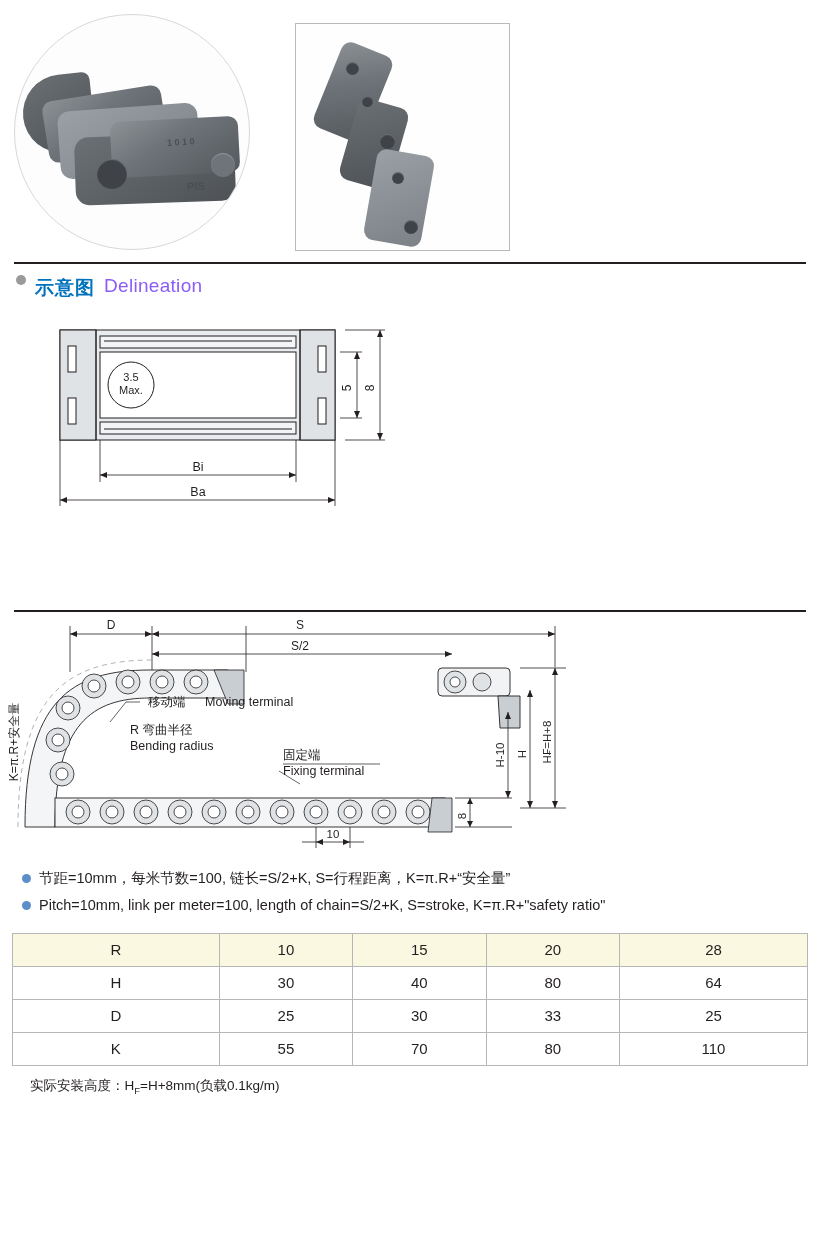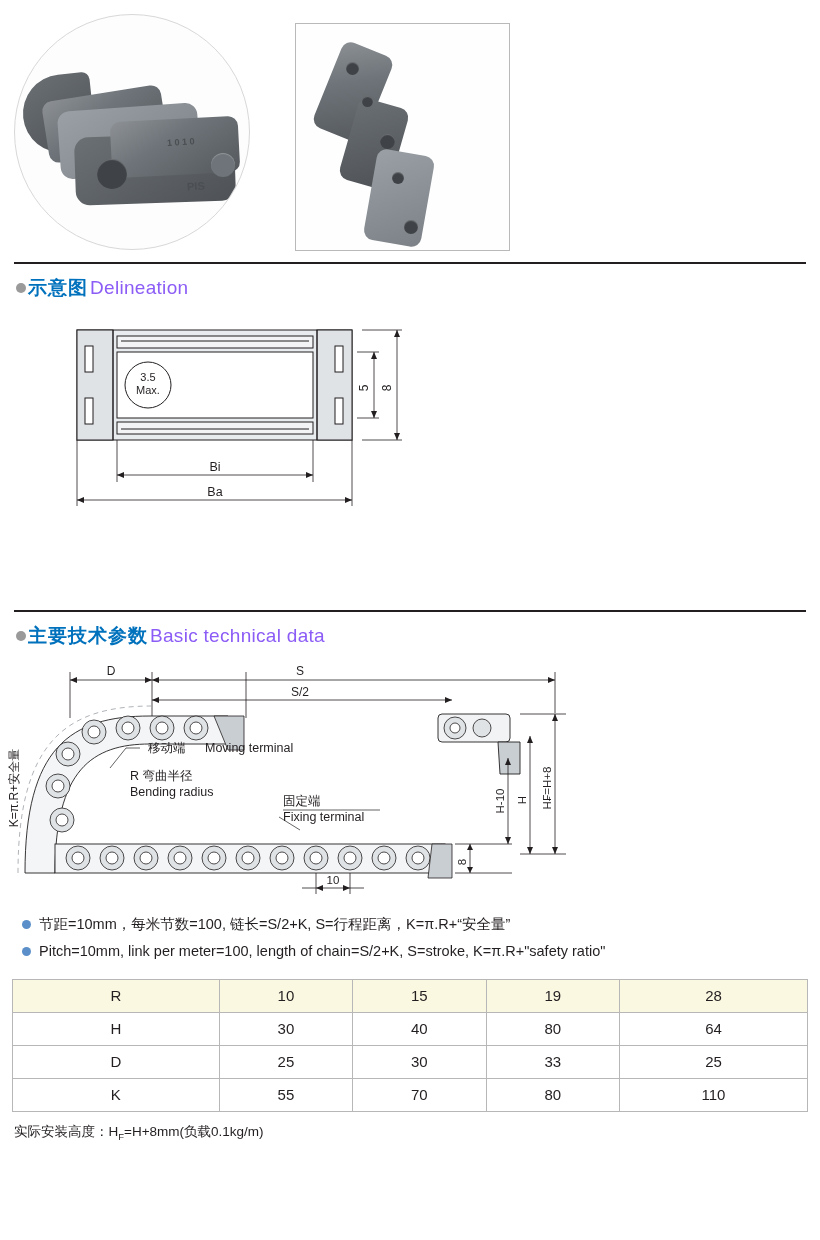--- a/index.html
+++ b/index.html
@@ -56,37 +56,37 @@
     font-size: 9px; color:#4b4f53; font-weight:bold;
     font-family:"Liberation Sans", sans-serif;
   }
 
   
   .rule {
     height: 2px; background: #231f20;
     margin: 0 14px;
   }
   .sec-head {
-    display: flex; align-items: center;
-    gap: 2px; padding: 11px 14px 9px 16px;
+    display: flex; align-items: flex-start;
+    gap: 9px; padding: 11px 14px 9px 16px;
   }
   .bullet {
     width: 10px; height: 10px; border-radius: 50%;
     background: #9a9a9a; flex: none;
   }
   .sec-cn {
     font-size: 19px; font-weight: bold; color: #0071bc;
     letter-spacing: 1px;
   }
   .sec-en {
     font-size: 19px; color: #8b5cf6; letter-spacing: .3px;
   }
 
   
-  .draw-box { position: relative; height: 300px; margin-left: 17px; }
+  .draw-box { position: relative; height: 300px; }
   .draw-box2 { position: relative; height: 250px; }
 
   svg text {
     font-family: "Liberation Sans", sans-serif;
     fill: #231f20;
   }
 
   
   .notes { padding: 6px 6px 0 22px; }
   .note {
@@ -115,20 +115,21 @@
   thead td {
     background: #fbf8e2;
     font-weight: normal;
   }
   td.rowlab { width: 26%; }
 
   .foot {
     padding: 10px 14px 0 14px;
     font-size: 13.5px;
     line-height: 1.55;
+    margin-left: 16px;
   }
   .foot sub { font-size: 9.5px; }
 </style>
 </head>
 <body>
 
 <div class="page">
 
   <div class="photo-row">
 
@@ -219,25 +220,20 @@
         <line x1="60" y1="190" x2="335" y2="190"></line>
         <path d="M60 190 l7 -3 v6 z" fill="#231f20" stroke="none"></path>
         <path d="M335 190 l-7 -3 v6 z" fill="#231f20" stroke="none"></path>
       </g>
       <text x="198" y="161" font-size="12.5" text-anchor="middle">Bi</text>
       <text x="198" y="186" font-size="12.5" text-anchor="middle">Ba</text>
     </svg>
   </div>
 
   <div class="rule"></div>
-  <div class="sec-head">
-    <span class="bullet"></span>
-    <span class="sec-cn">主要技术参数</span>
-    <span class="sec-en">Basic technical data</span>
-  </div>
 
   <div class="draw-box2">
     <svg width="820" height="250" viewBox="0 0 820 250">
 
       <g stroke="#231f20" stroke-width=".8" fill="none">
         <line x1="70" y1="14" x2="70" y2="60"></line>
         <line x1="152" y1="14" x2="152" y2="60"></line>
         <line x1="246" y1="14" x2="246" y2="60"></line>
         <line x1="555" y1="14" x2="555" y2="55"></line>
         <line x1="70" y1="22" x2="152" y2="22"></line>
@@ -382,21 +378,21 @@
     </div>
   </div>
 
   <div class="tbl-wrap">
     <table>
       <thead>
         <tr>
           <td class="rowlab">R</td>
           <td>10</td>
           <td>15</td>
-          <td>19</td>
+          <td>20</td>
           <td>28</td>
         </tr>
       </thead>
       <tbody>
         <tr>
           <td class="rowlab">H</td>
           <td>30</td>
           <td>40</td>
           <td>80</td>
           <td>64</td>

